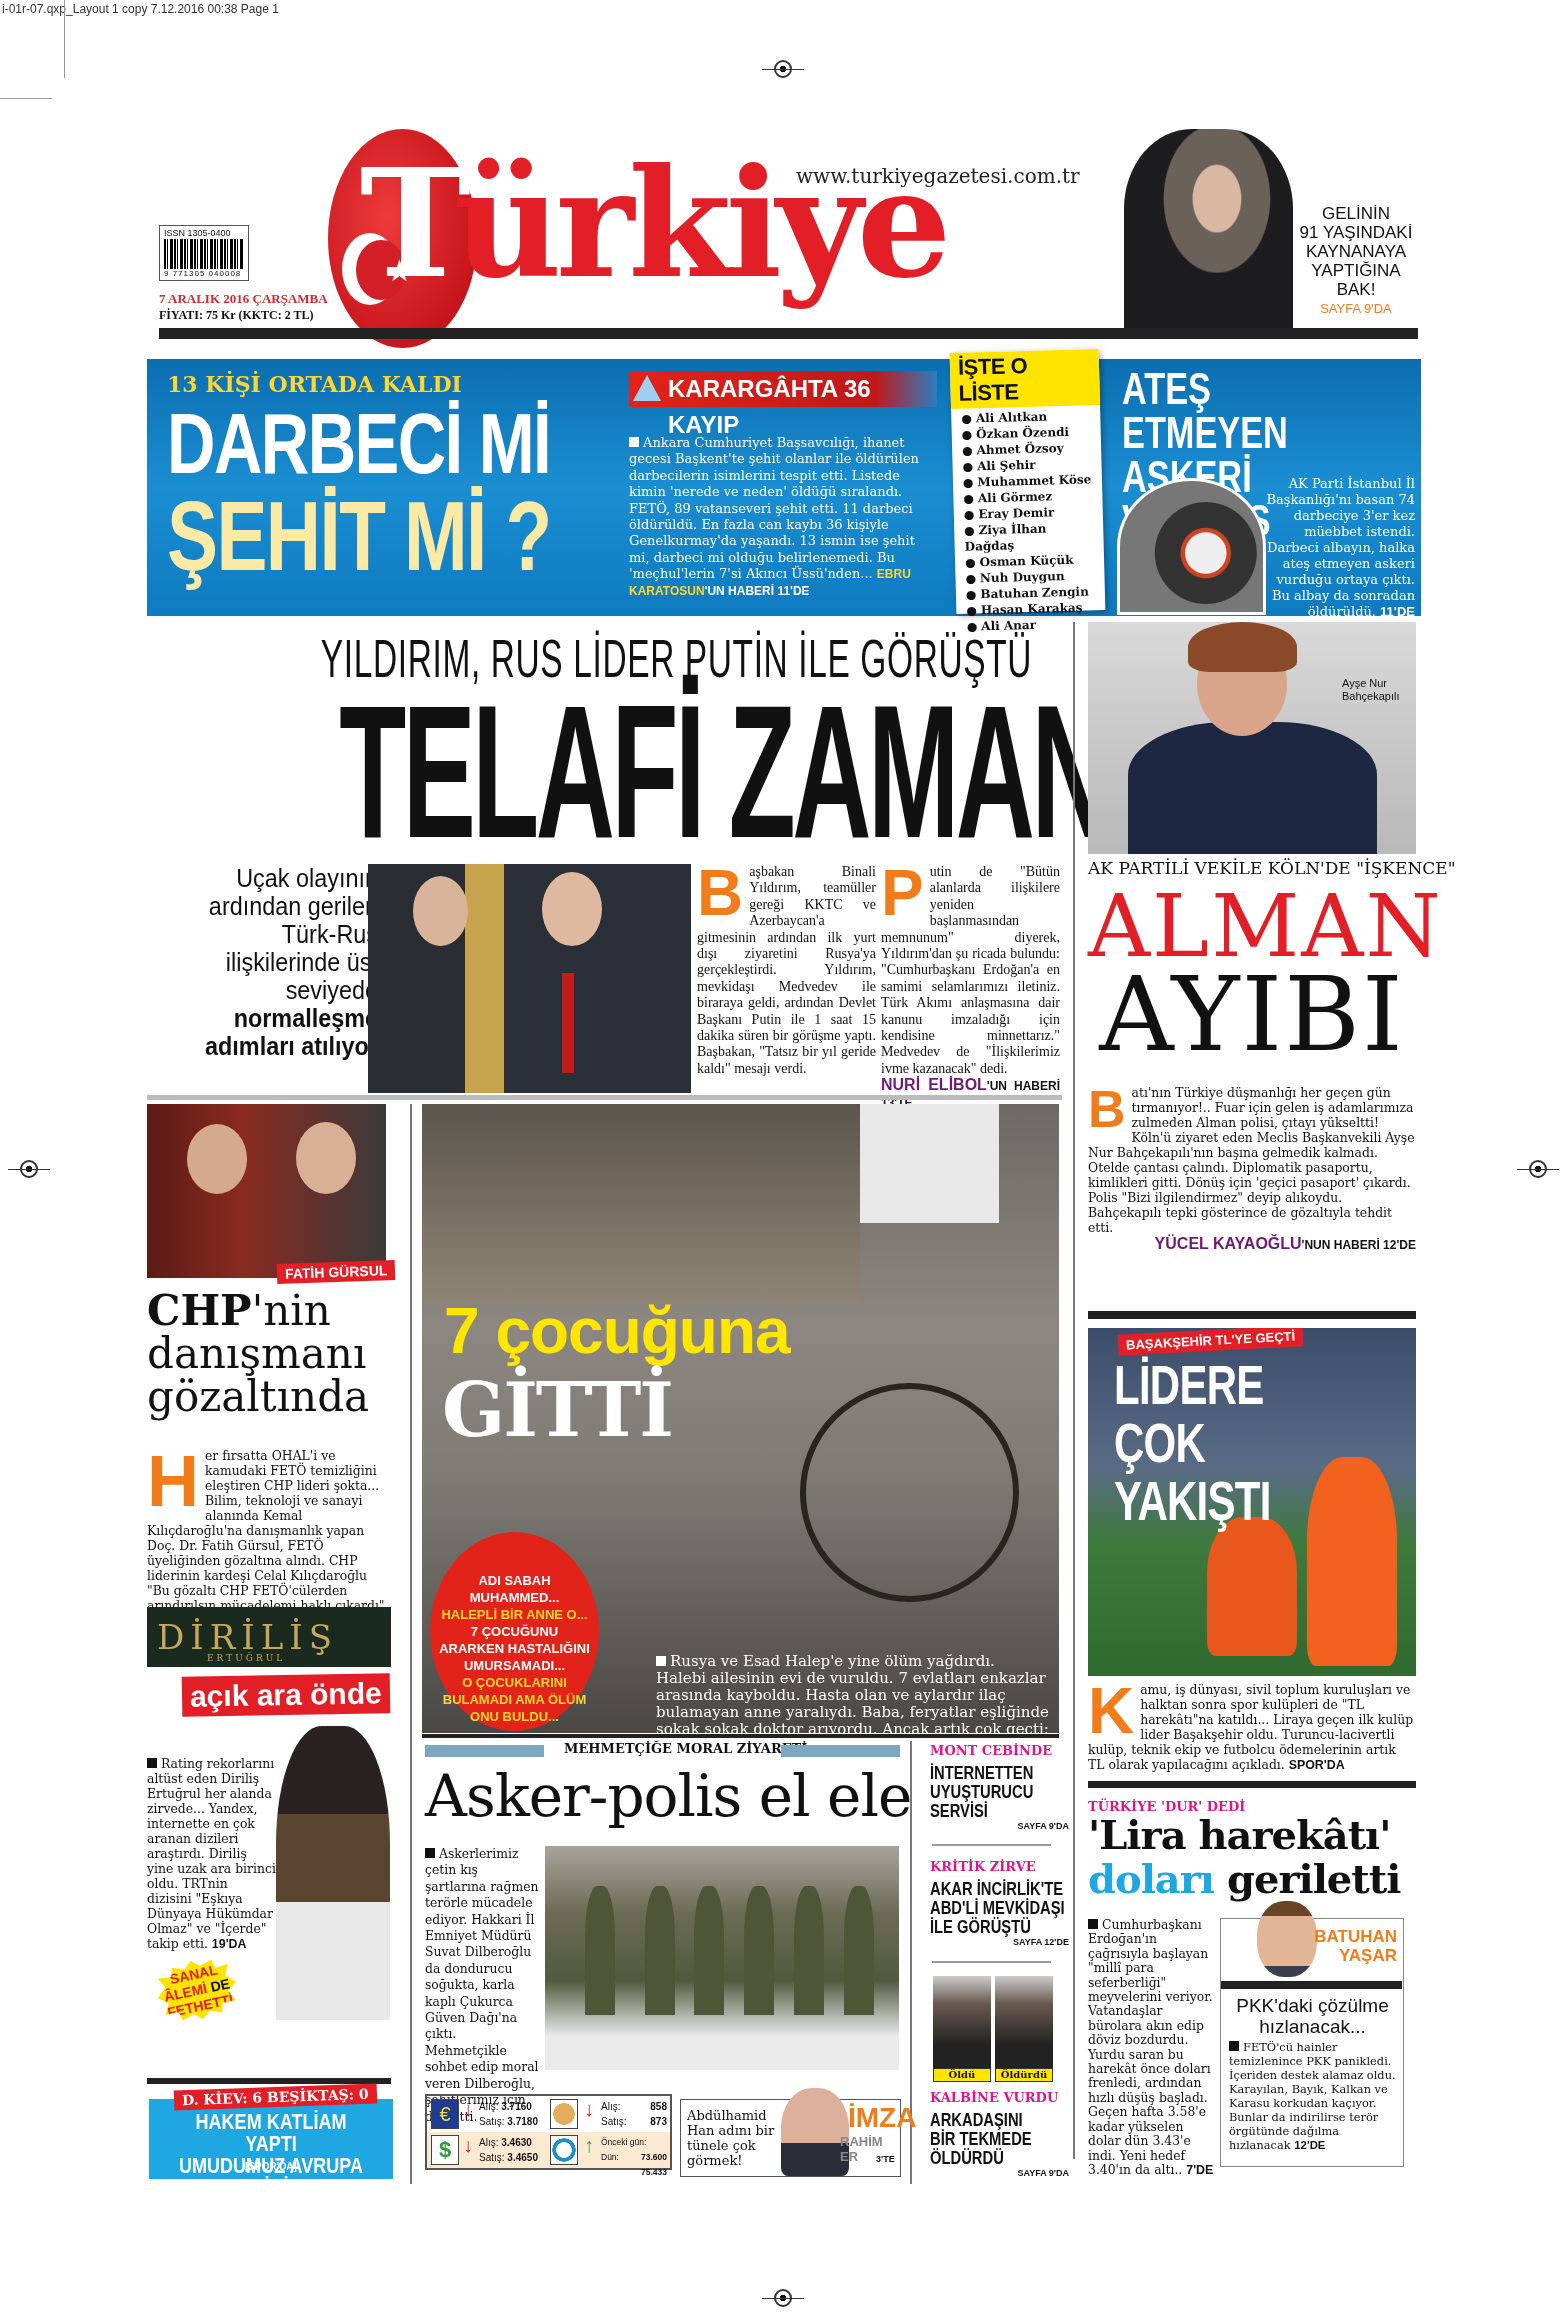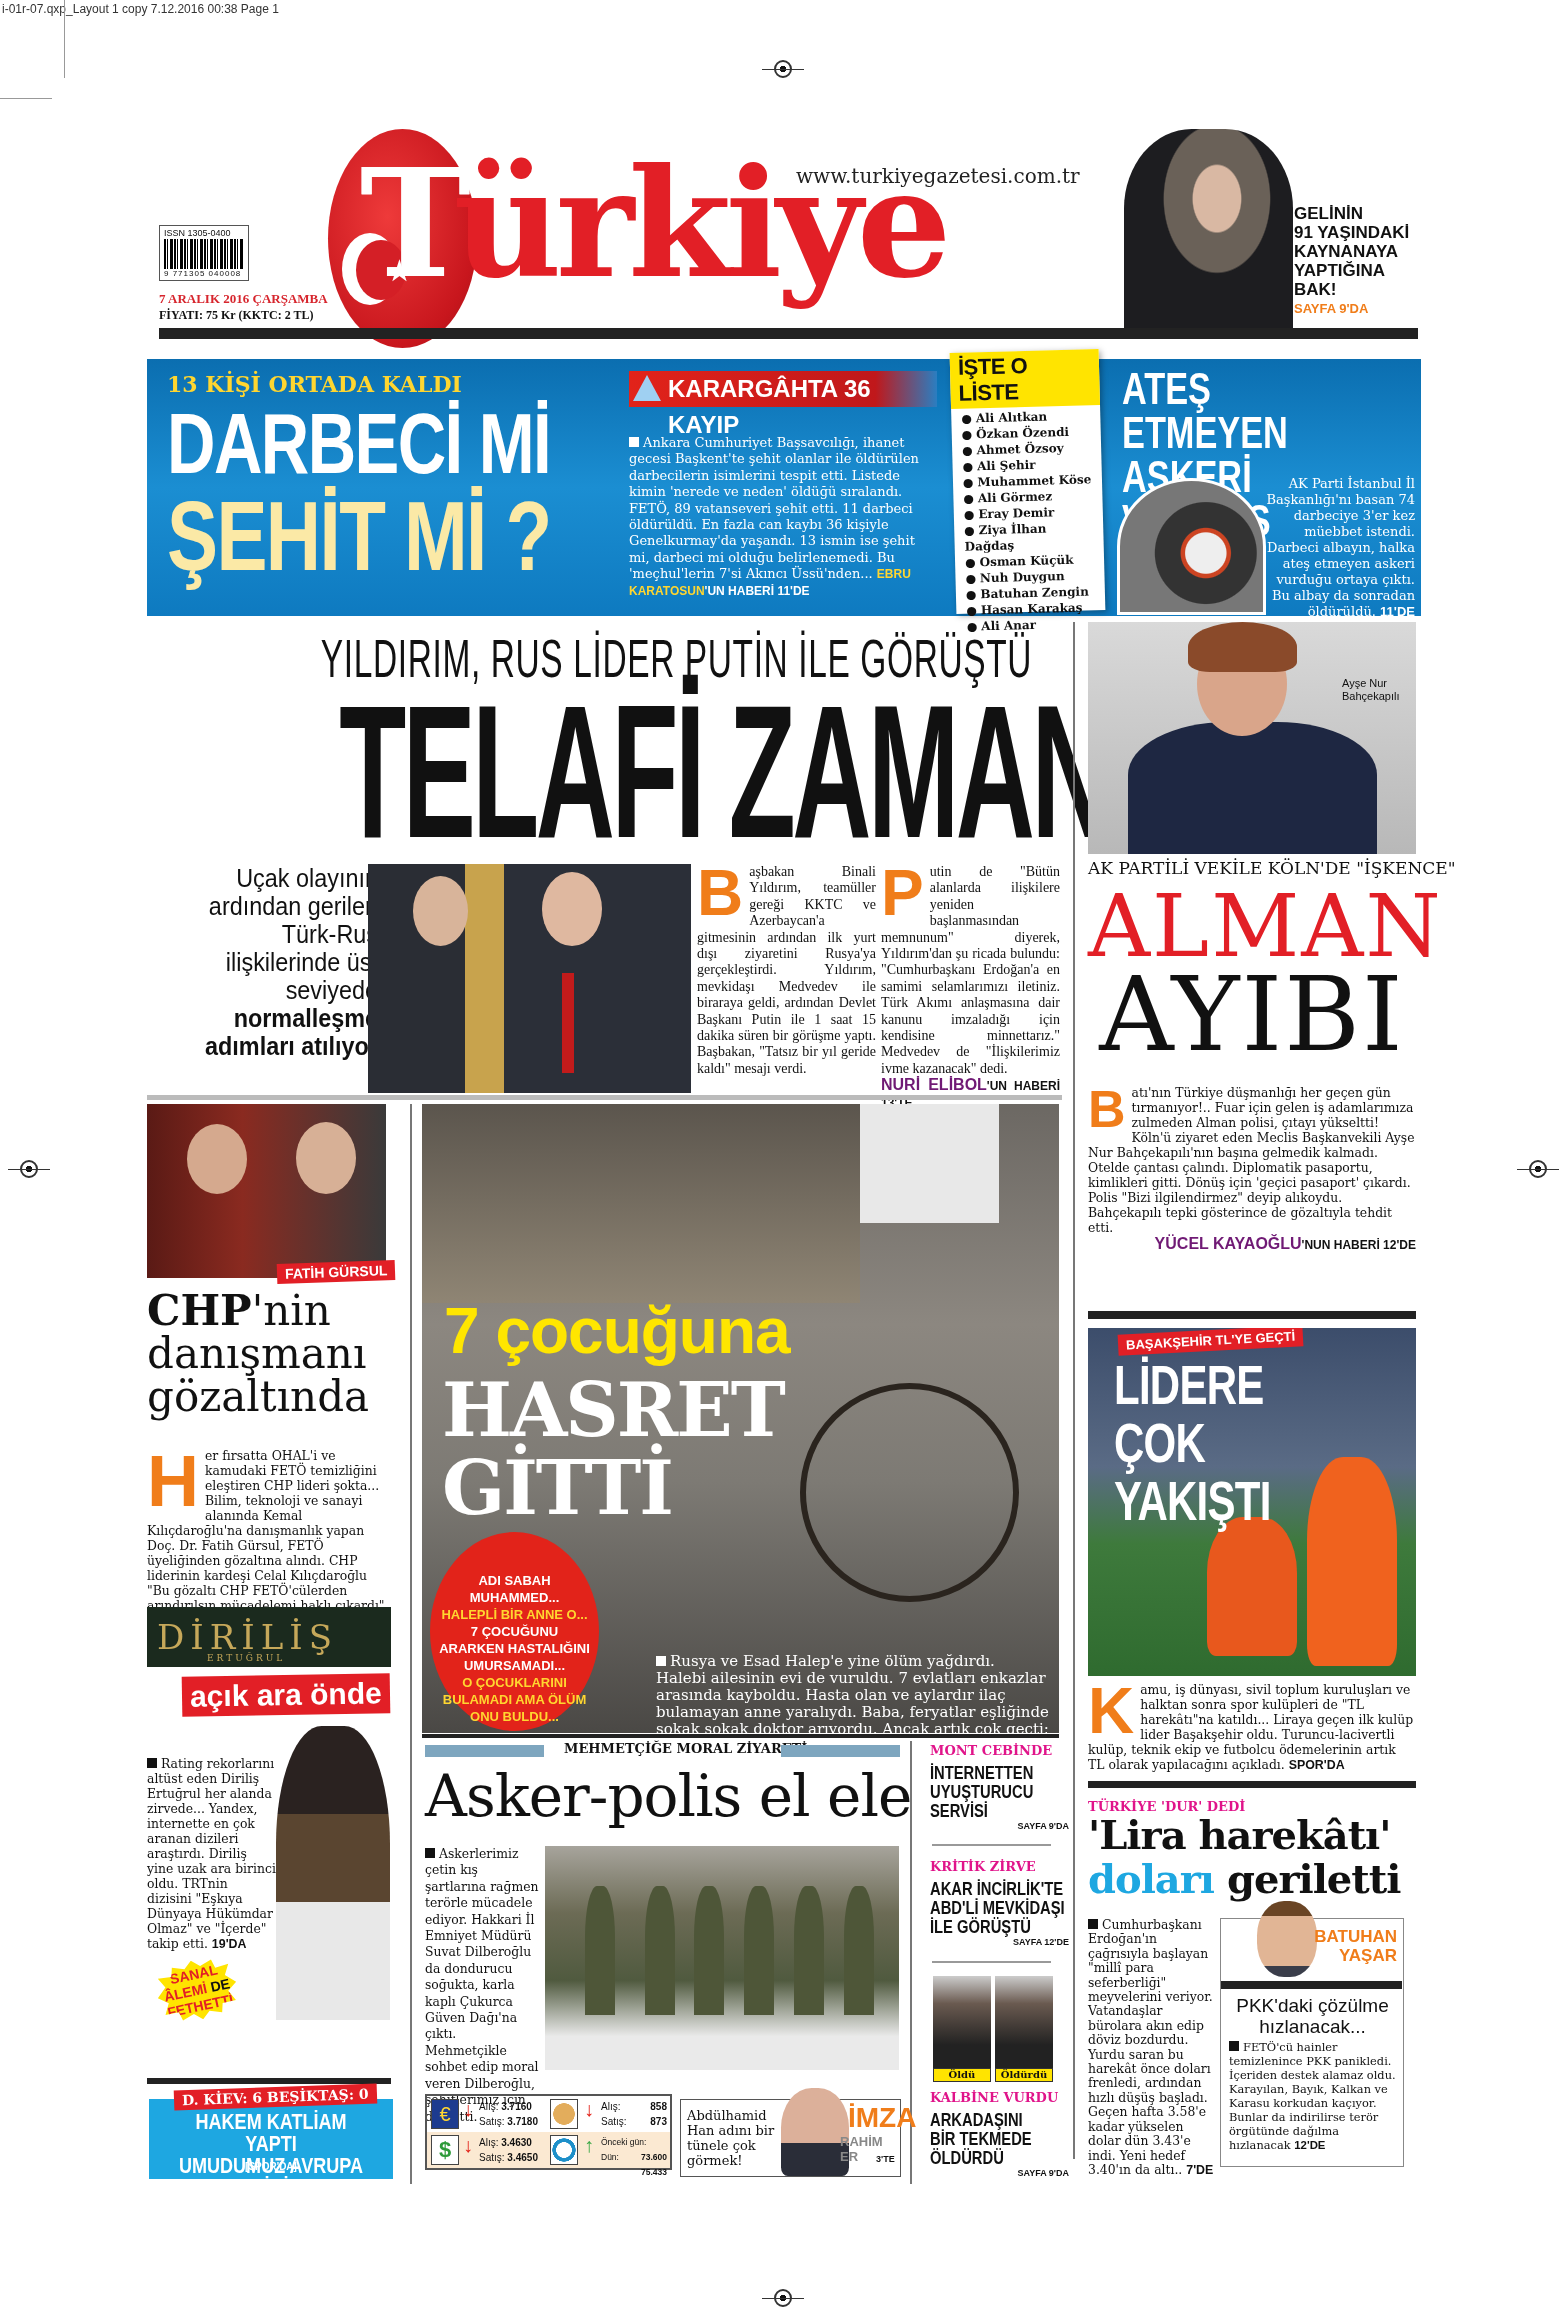--- a/index.html
+++ b/index.html
@@ -20,21 +20,21 @@
 .price{left:159px;top:308px;font-size:12px;font-weight:bold;font-family:"Liberation Serif",serif}
 .mastbar{left:159px;top:328px;width:1259px;height:11px;background:#222}
 .logo-flag{left:328px;top:129px;width:149px;height:219px;border-radius:50%;background:radial-gradient(ellipse at 40% 40%,#ee3a3a,#c8161d 70%,#9e0f16);overflow:hidden}
 .crescent{left:14px;top:104px;width:56px;height:72px;border-radius:50%;background:#fff}
 .crescent-in{left:28px;top:111px;width:50px;height:60px;border-radius:50%;background:#d41f26}
 .star{left:58px;top:124px;font-size:30px;color:#fff}
 .logo-text{left:360px;top:129px;font-size:149px;line-height:189px;color:#e21f26;font-weight:bold;font-family:"DejaVu Serif",serif;letter-spacing:-6px}
 .logo-T{color:#fff;text-shadow:0 0 0 #fff}
 .url{left:796px;top:164px;font-size:20px;font-family:"DejaVu Serif",serif;color:#222}
 .grandma-photo{left:1124px;top:129px;width:169px;height:199px;background:radial-gradient(ellipse at 55% 35%,#d9b8a3 0 18%,#6a6158 19% 40%,#1d1d20 41%);border-radius:40% 40% 0 0}
-.grandma-hl{left:1294px;top:204px;width:124px;text-align:left;font-weight:bold;font-size:17px;line-height:19px}
+.grandma-hl{left:1294px;top:204px;width:124px;text-align:center;font-weight:normal;font-size:17px;line-height:19px}
 .grandma-hl .pg{color:#f07d1a;font-size:13px}
 
 .band{left:147px;top:359px;width:1274px;height:257px;background:linear-gradient(180deg,#0b6eb0,#1b8ed2 50%,#0e7ac0)}
 .band .kicker{left:20px;top:12px;color:#ffd630;font-weight:bold;font-size:22px;font-family:"DejaVu Serif",serif}
 .band .h1{left:20px;top:40px;color:#fff;font-weight:bold;font-size:86px;line-height:88px;letter-spacing:-2px;transform:scaleX(.78);transform-origin:left}
 .band .h2{left:20px;top:127px;color:#fbe9a6;font-weight:bold;font-size:98px;line-height:100px;letter-spacing:-2px;transform:scaleX(.78);transform-origin:left}
 .kayip{left:482px;top:12px;width:308px;height:36px;background:linear-gradient(90deg,#e2231a,#c0181b 80%,#2b7ec1);color:#fff;font-weight:bold;font-size:24px;line-height:36px;padding-left:39px}
 .kayip .tri{left:4px;top:4px;width:0;height:0;border-left:14px solid transparent;border-right:14px solid transparent;border-bottom:26px solid #9fd0f2}
 .band .body{left:482px;top:76px;width:308px;color:#fff;font-size:13px;line-height:16.4px;font-family:"DejaVu Serif",serif}
 .band .body .by{color:#ffd630;font-weight:bold;font-family:"Liberation Sans",sans-serif;font-size:12px}
@@ -295,21 +295,20 @@
     <b style="font-family:'Liberation Sans',sans-serif">11'DE</b>
   </div>
 </section>
 
 <section class="abs aleppo">
   <div class="abs bld"></div>
   <div class="abs sky"></div>
   <div class="abs wc"></div>
   <div class="abs h1">7 çocuğuna</div>
   <div class="abs h2">
-    <div>HASRET</div>
     <div>GİTTİ</div>
   </div>
   <div class="abs bubble cond">
     <div>ADI SABAH</div>
     <div>MUHAMMED...</div>
     <div class="y">HALEPLİ BİR ANNE O...</div>
     <div>7 ÇOCUĞUNU</div>
     <div>ARARKEN HASTALIĞINI</div>
     <div>UMURSAMADI...</div>
     <div class="y">O ÇOCUKLARINI</div>

